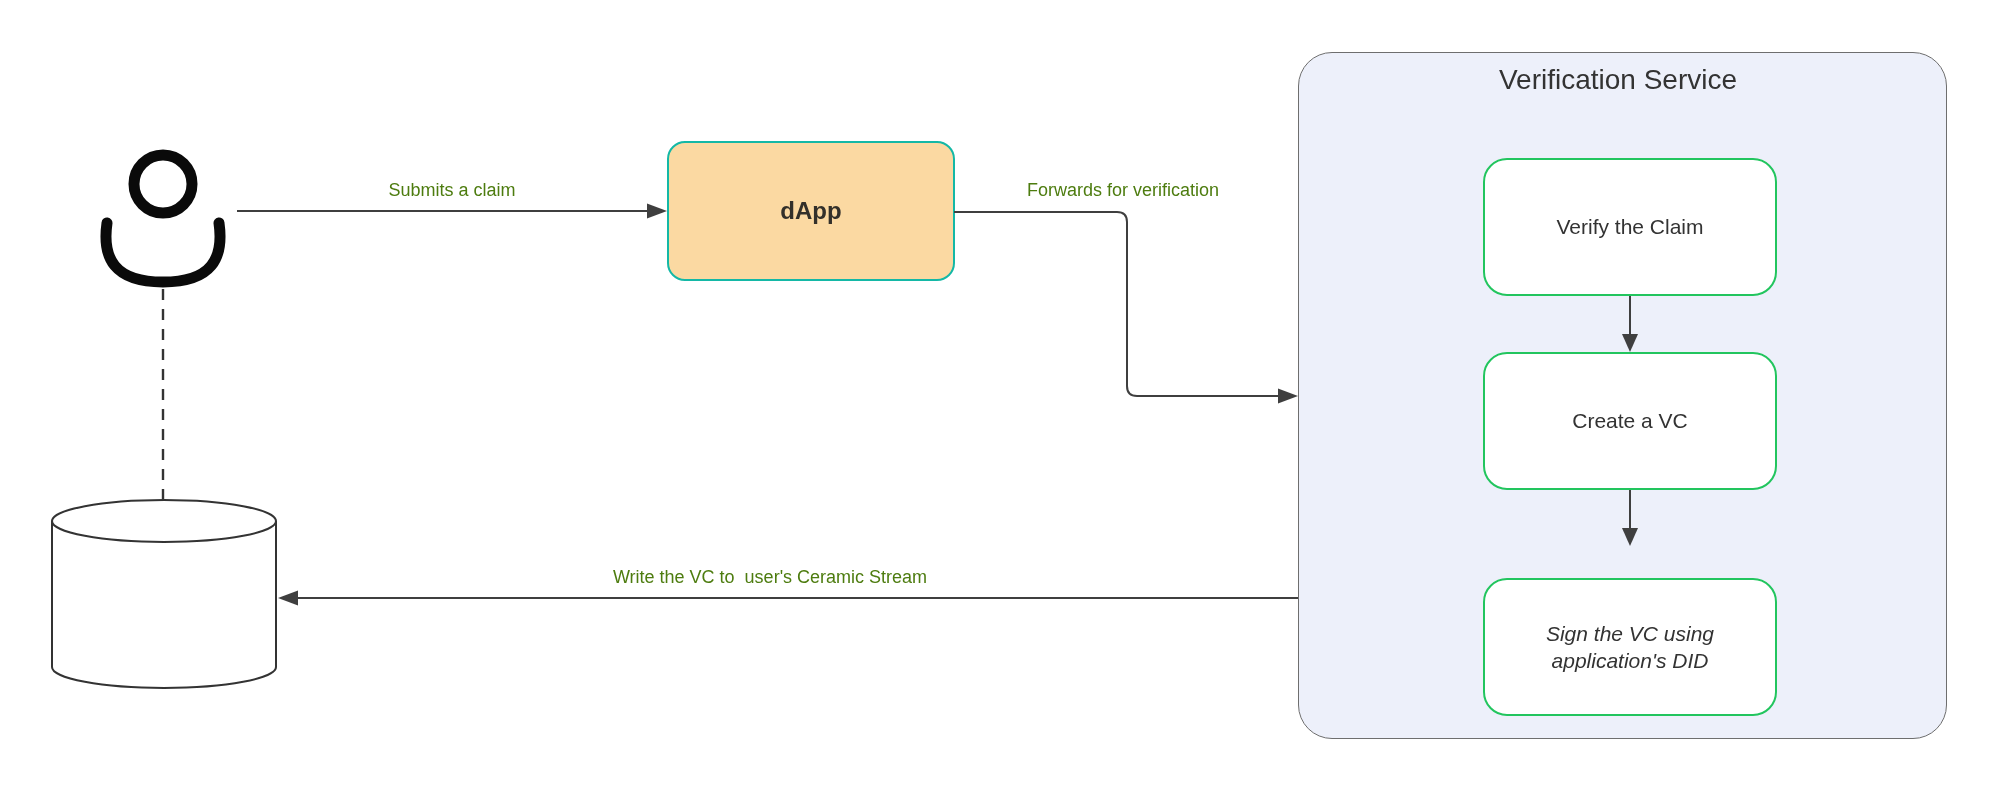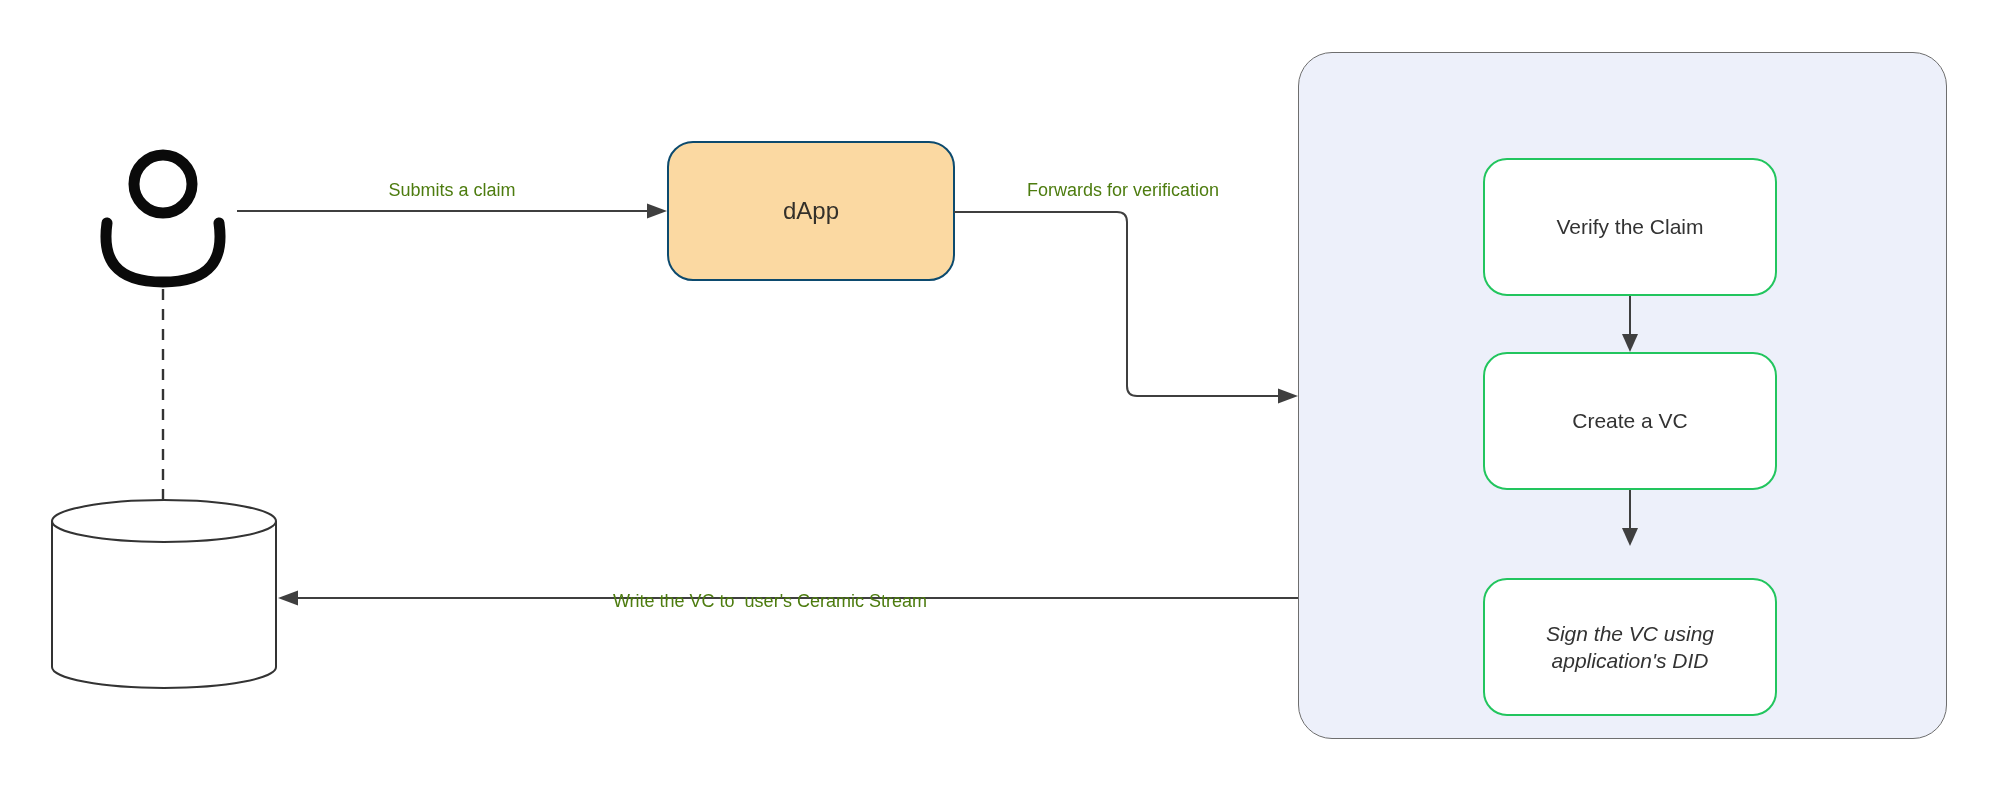--- a/index.html
+++ b/index.html
@@ -9,52 +9,53 @@
   }
   .abs{position:absolute;}
   
   .vs-container{
     left:1298px;top:52px;width:649px;height:687px;box-sizing:border-box;
     background:#edf0fa;border:1.5px solid #6e6e6e;border-radius:34px;z-index:1;
   }
   
   .dapp{
     left:667px;top:141px;width:288px;height:140px;box-sizing:border-box;
-    background:#fbd9a2;border:2px solid #0c4a6e;border-radius:26px;
+    background:#fbd9a2;border:2px solid #14b8a6;border-radius:18px;
     display:flex;align-items:center;justify-content:center;
-    font-size:24px;color:#33302a;z-index:2;
+    font-size:24px;color:#33302a;z-index:2;font-weight:bold;
   }
   
   .step{
     left:1483px;width:294px;height:138px;box-sizing:border-box;
     background:#ffffff;border:2px solid #22c55e;border-radius:24px;
     display:flex;align-items:center;justify-content:center;text-align:center;
     font-size:21px;line-height:1.3;color:#333333;z-index:2;
   }
   .step-1{top:158px;}
   .step-2{top:352px;}
   .step-3{top:578px;font-style:italic;}
   .step-3 span{display:inline-block;max-width:210px;}
   
   .wires{left:0;top:0;z-index:3;}
   
   .lbl{
     transform:translate(-50%,-50%);font-size:18px;color:#4d7c0f;
     white-space:nowrap;z-index:4;text-align:center;
   }
   .lbl-title{font-size:28px;color:#333333;}
-  .lbl-pre{white-space:pre;margin-top:24px;}
+  .lbl-pre{white-space:pre;}
   .lbl-cyl{white-space:normal;width:180px;line-height:1.32;}
 </style>
 </head>
 <body>
 
 <div class="stage">
 
   <div class="abs vs-container"></div>
+  <div class="abs lbl lbl-title" style="left:1618px;top:80px;">Verification Service</div>
 
   <div class="abs dapp">
     <span>dApp</span>
   </div>
 
   <div class="abs step step-1">
     <span>Verify the Claim</span>
   </div>
   <div class="abs step step-2">
     <span>Create a VC</span>

